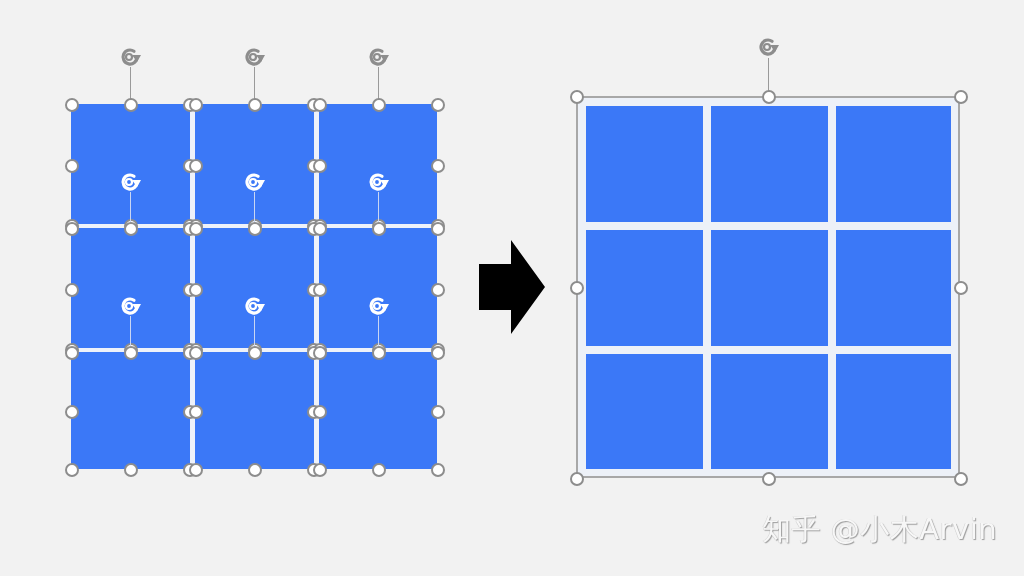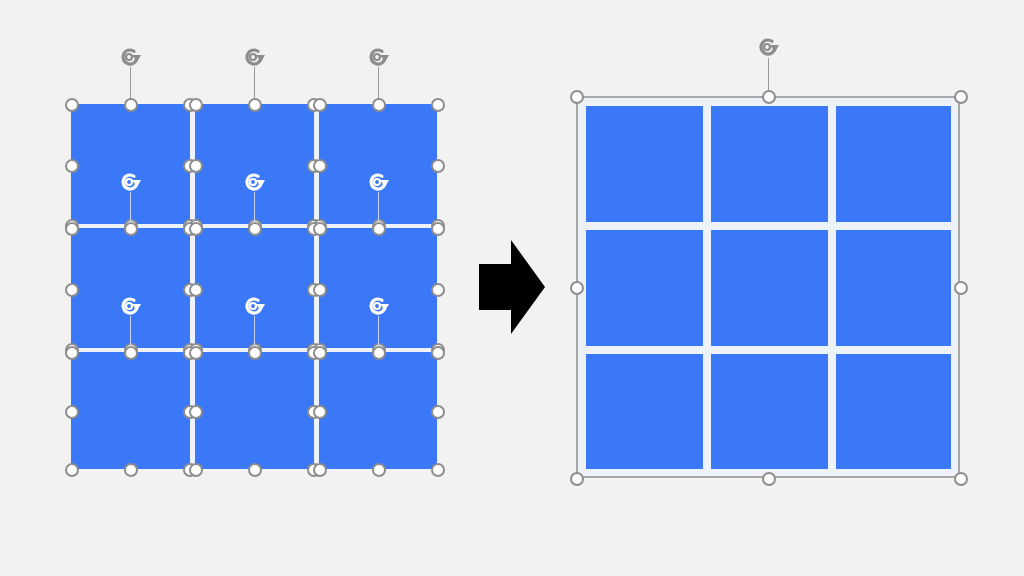--- a/index.html
+++ b/index.html
@@ -222,13 +222,14 @@
       <div class="handle" style="left: 576px; top: 96px;"></div>
       <div class="handle" style="left: 768px; top: 96px;"></div>
       <div class="handle" style="left: 960px; top: 96px;"></div>
       <div class="handle" style="left: 576px; top: 287px;"></div>
       <div class="handle" style="left: 960px; top: 287px;"></div>
       <div class="handle" style="left: 576px; top: 478px;"></div>
       <div class="handle" style="left: 768px; top: 478px;"></div>
       <div class="handle" style="left: 960px; top: 478px;"></div>
     </div>
 
+  <div class="watermark">知乎 @小木Arvin</div>
 </div>
 
 </body></html>

